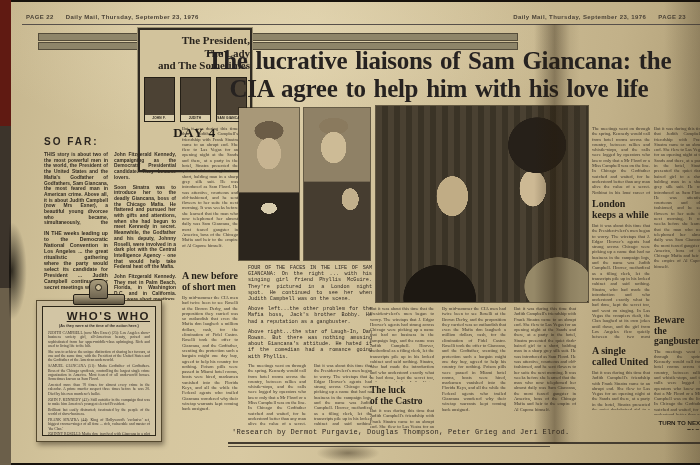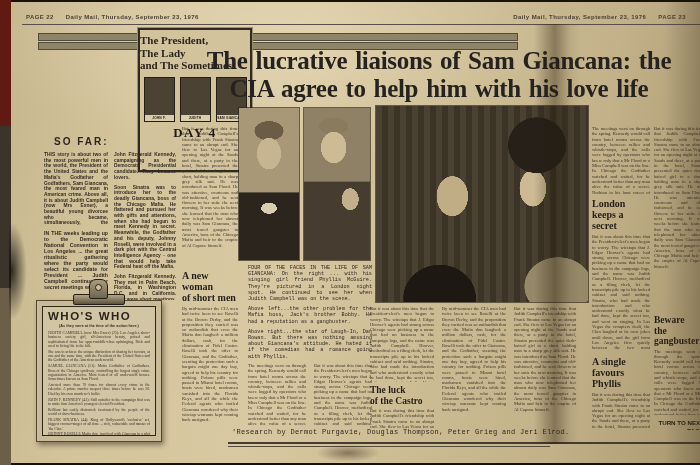--- a/index.html
+++ b/index.html
@@ -21,21 +21,21 @@
   
   .bar{height:6px;background:#8e8569;border:1px solid #544c3a;}
   #barL1{left:28px;top:31px;width:98px;}
   #barL2{left:28px;top:40px;width:98px;}
   #barR1{left:240px;top:31px;width:266px;}
   #barR2{left:240px;top:40px;width:266px;}
 
   
   #featureBox{left:128px;top:26px;width:110px;height:140px;background:#d2c39c;
     border:2px solid #2f2a22;box-shadow:0 0 0 1px #9a8f71;}
-  #featureBox .title{margin-top:4px;text-align:left;font:bold 11px/12.5px "Liberation Serif",serif;color:#2a251e;}
+  #featureBox .title{margin-top:4px;text-align:right;font:bold 11px/12.5px "Liberation Serif",serif;color:#2a251e;}
   .mugrow{display:flex;justify-content:center;gap:5px;margin-top:5px;}
   .mug{width:29px;height:43px;position:relative;border:1px solid #241f16;
     background:
       radial-gradient(ellipse 9px 12px at 50% 38%, #b4a180 0 60%, rgba(0,0,0,0) 61%),
       radial-gradient(ellipse 11px 8px at 50% 22%, #2b2318 0 60%, rgba(0,0,0,0) 61%),
       linear-gradient(180deg,#6a5e49 0 60%,#23érente1d15 100%);
     background-color:#4c4234;}
   .mug .strip{position:absolute;bottom:0;left:0;right:0;height:6px;background:#d9cdab;
     font:bold 3.2px/6px "Liberation Sans",sans-serif;color:#201b14;text-align:center;
     letter-spacing:.2px;overflow:hidden;}
@@ -46,37 +46,37 @@
   #headline{left:168px;top:45px;width:522px;text-align:center;color:#262220;
     font:bold 25px/28px "Liberation Serif",serif;letter-spacing:-0.3px;word-spacing:2px;}
 
   
   .col{position:absolute;text-align:justify;color:#3b332a;overflow:hidden;}
   .serif46{font-size:4.6px;line-height:5.3px;font-family:"Liberation Serif",serif;}
   .sansb{font-family:"Liberation Sans",sans-serif;font-weight:bold;font-size:4.9px;line-height:5.7px;color:#332c22;}
   .gap{height:4px;}
   .hd2{font-family:"Liberation Serif",serif;font-weight:bold;color:#241f18;text-align:left;}
 
-  #soFarHead{left:44px;top:134px;font:bold 10px/12px "Liberation Sans",sans-serif;
+  #soFarHead{left:34px;top:134px;font:bold 10px/12px "Liberation Sans",sans-serif;
     letter-spacing:2px;color:#2c2620;}
   #colA{left:34px;top:150px;width:64px;height:74px;}
   #colA2{left:34px;top:228px;width:64px;height:68px;font-size:5.2px;line-height:6px;}
   #colB{left:104px;top:150px;width:62px;height:148px;}
   #colNB{left:172px;top:124px;width:56px;height:334px;}
   #colNB .pre{height:140px;overflow:hidden;}
   #colNB .hdg{font-size:10px;line-height:11px;margin:4px 0 3px;}
   #colNB .post{height:158px;overflow:hidden;}
 
   
   #whoswho{left:26px;top:298px;width:124px;height:140px;background:#c9bb9a;
     border:1px solid #55492f;box-shadow:2px 3px 5px rgba(30,22,10,.45);z-index:3;}
   #whoswho .inner{position:absolute;left:5px;top:5px;right:5px;bottom:5px;
     border:1.5px solid #2d2719;background:#d2c5a4;padding:3px 5px;overflow:hidden;}
-  #whoswho .t{ text-align:left;font:bold 11.5px/13px "Liberation Sans",sans-serif;
-    letter-spacing:1.5px;color:#2a241c;}
+  #whoswho .t{ text-align:right;font:bold 11.5px/13px "Liberation Sans",sans-serif;
+    letter-spacing:1.5px;color:#2a241c;text-decoration:underline;}
   #whoswho .st{text-align:center;font:bold 3.8px/5px "Liberation Sans",sans-serif;color:#38302a;margin:1px 0 2px;}
   #whoswho .e{font-size:3.8px;line-height:4.3px;text-align:justify;color:#38302a;margin-bottom:1.6px;}
   .clipbar{position:absolute;left:36px;top:-7px;width:50px;height:9px;border:1px solid #241f16;
     border-radius:2px;background:linear-gradient(#b3a686,#5c523e);z-index:4;}
   .cliptab{position:absolute;left:52px;top:-22px;width:17px;height:18px;border:1px solid #241f16;
     border-radius:7px 7px 2px 2px;background:linear-gradient(#a99c7c,#6e6450);z-index:4;}
   .cliphole{position:absolute;left:58px;top:-17px;width:5px;height:5px;border-radius:50%;
     background:#cfc09a;border:1px solid #241f16;z-index:5;}
 
   
@@ -200,21 +200,21 @@
     <div class="sansb">John Fitzgerald Kennedy, campaigning as the Democrats' Presidential candidate. They became lovers.</div>
     <div class="gap"></div>
     <div class="sansb">Soon Sinatra was to introduce her to the deadly Giancana, boss of the Chicago Mafia. He flattered and pursued her with gifts and attentions, when she had begun to meet Kennedy in secret. Meanwhile, the Godfather and his deputy, Johnny Roselli, were involved in a dark plot with the Central Intelligence Agency - one that would help take Federal heat off the Mafia.</div>
     <div class="gap"></div>
     <div class="sansb">John Fitzgerald Kennedy. They met in Palm Beach, Florida, in Washington D.C. and in California. They were short meetings. Kennedy was by now completely caught up in the frantic campaign battle. But he needed to see Judith Campbell. The attraction was very strong and with her he could relax ... he could unwind ... in private.</div>
   </div>
 
   <div class="col" id="colNB">
     <div class="pre serif46">But it was during this time that Judith Campbell's friendship with Frank Sinatra came to an abrupt end. She flew to Las Vegas for an opening night at the Sands and there, at a party in the hotel, Sinatra presented the quiet dark-haired girl to a short, balding man in a sharp grey silk suit. He was introduced as Sam Flood. He was attentive, courteous and old-fashioned, and he sent flowers to her suite the next morning. It was weeks before she learned that the man who now telephoned her almost daily was Sam Giancana, the most feared gangster in America, boss of the Chicago Mafia and heir to the empire of Al Capone himself.</div>
     <div class="hdg hd2">
-      <div>A new woman</div>
+      <div>A new before</div>
       <div>of short men</div>
     </div>
     <div class="post serif46">By mid-summer the CIA men had twice been to see Roselli at the Brown Derby, and the proposition they carried was so outlandish that even the Mafia don laughed: a million dollars, cash, for the elimination of Fidel Castro. Roselli took the offer to Giancana, and the Godfather, scenting the protection such a bargain might one day buy, agreed to help his country for nothing. Poison pills were passed in Miami hotel rooms, boats were hired, marksmen vanished into the Florida Keys, and all the while the Federal agents who trailed Giancana wondered why their wiretap warrants kept coming back unsigned.</div>
   </div>
 
   <div class="abs" id="whoswho">
     <div class="clipbar"></div>
     <div class="cliptab"></div>
     <div class="cliphole"></div>
     <div class="inner">
@@ -252,26 +252,26 @@
     </div>
     <div class="serif46">But it was during this time that Judith Campbell's friendship with Frank Sinatra came to an abrupt end. She flew to Las Vegas for an opening night at the Sands and there, at a party in the hotel, Sinatra presented the quiet dark-haired girl to a short, balding man in a sharp grey silk suit. He was introduced as Sam Flood. He was attentive, courteous and old-fashioned, and he sent flowers to her suite the next morning. It was weeks before she learned that the man who now telephoned her almost daily was Sam Giancana, the most feared gangster in America, boss of the Chicago Mafia and heir to the empire of Al Capone himself.</div>
   </div>
   <div class="col serif46" id="upc2">By mid-summer the CIA men had twice been to see Roselli at the Brown Derby, and the proposition they carried was so outlandish that even the Mafia don laughed: a million dollars, cash, for the elimination of Fidel Castro. Roselli took the offer to Giancana, and the Godfather, scenting the protection such a bargain might one day buy, agreed to help his country for nothing. Poison pills were passed in Miami hotel rooms, boats were hired, marksmen vanished into the Florida Keys, and all the while the Federal agents who trailed Giancana wondered why their wiretap warrants kept coming back unsigned.</div>
   <div class="col serif46" id="upc3">But it was during this time that Judith Campbell's friendship with Frank Sinatra came to an abrupt end. She flew to Las Vegas for an opening night at the Sands and there, at a party in the hotel, Sinatra presented the quiet dark-haired girl to a short, balding man in a sharp grey silk suit. He was introduced as Sam Flood. He was attentive, courteous and old-fashioned, and he sent flowers to her suite the next morning. It was weeks before she learned that the man who now telephoned her almost daily was Sam Giancana, the most feared gangster in America, boss of the Chicago Mafia and heir to the empire of Al Capone himself.</div>
 
   <div class="col" id="colR1">
     <div class="s1 serif46">The meetings went on through the spring. Kennedy would call from hotel rooms across the country, between rallies and whistle-stops, and the calls were logged by operators who knew only that a Mr Flood or a Miss Campbell was on the line. In Chicago the Godfather watched and waited, for he understood better than any man alive the value of a secret. Nothing in his long career of extortion, gambling and murder had ever promised so much as the simple fact that he and the next President of the United States shared the favours of the same beautiful woman.</div>
     <div class="hdg hd2">
       <div>London</div>
-      <div>keeps a secret</div>
+      <div>keeps a while</div>
     </div>
     <div class="s2 serif46">But it was about this time that the President-elect's men began to worry. The wiretaps that J. Edgar Hoover's agents had strung across Chicago were picking up a name that had no business in the campaign logs, and the name was Judith Campbell. Hoover, methodical as a filing clerk, let the transcripts pile up in his locked cabinet and said nothing. Sinatra, who had made the introduction and who understood exactly what he had done, kept the secret too, and went on singing. In Las Vegas the croupiers dealt, the Clan laughed at its own jokes until dawn, and the girl from Los Angeles flew quietly between the two most dangerous men in America.</div>
     <div class="hdg hd2">
       <div>A single</div>
-      <div>favours Phyllis</div>
+      <div>called United</div>
     </div>
     <div class="s3 serif46">But it was during this time that Judith Campbell's friendship with Frank Sinatra came to an abrupt end. She flew to Las Vegas for an opening night at the Sands and there, at a party in the hotel, Sinatra presented the quiet dark-haired girl to a short, balding man in a sharp grey silk suit. He was introduced as Sam Flood. He was attentive, courteous and old-fashioned, and he sent flowers to her suite the next morning. It was weeks before she learned that the man who now telephoned her almost daily was Sam Giancana, the most feared gangster in America, boss of the Chicago Mafia and heir to the empire of Al Capone himself.</div>
   </div>
 
   <div class="col" id="colR2">
     <div class="s1 serif46">But it was during this time that Judith Campbell's friendship with Frank Sinatra came to an abrupt end. She flew to Las Vegas for an opening night at the Sands and there, at a party in the hotel, Sinatra presented the quiet dark-haired girl to a short, balding man in a sharp grey silk suit. He was introduced as Sam Flood. He was attentive, courteous and old-fashioned, and he sent flowers to her suite the next morning. It was weeks before she learned that the man who now telephoned her almost daily was Sam Giancana, the most feared gangster in America, boss of the Chicago Mafia and heir to the empire of Al Capone himself.</div>
     <div class="hdg hd2">
       <div>Beware</div>
       <div>the gangbuster</div>
     </div>

